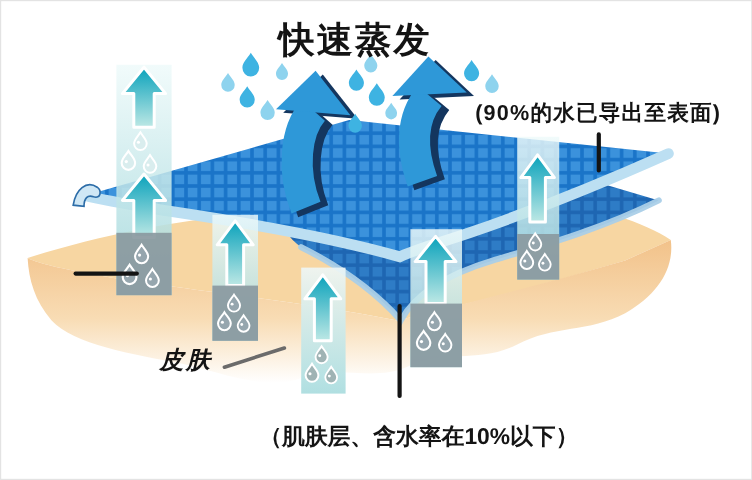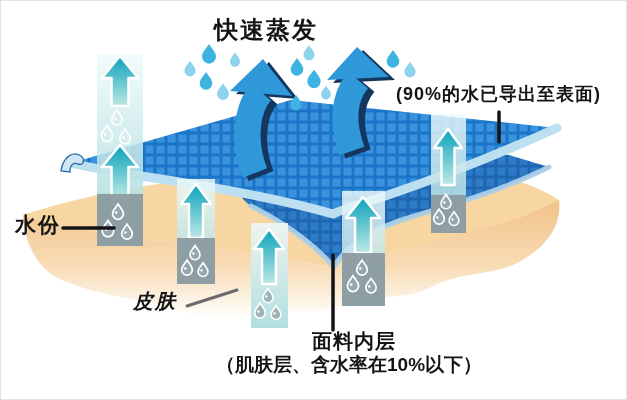--- a/index.html
+++ b/index.html
@@ -13,21 +13,21 @@
     font-family:"Liberation Sans","DejaVu Sans",sans-serif;
   }
   .stage svg{position:absolute;left:0;top:0;}
   .lbl{
     position:absolute;
     font-weight:bold;
     color:#141414;
     white-space:nowrap;
     line-height:1.1;
   }
-  .lbl-evaporation{left:213px;top:16px;font-size:24px;letter-spacing:2px;}
+  .lbl-evaporation{left:231px;top:16px;font-size:30px;letter-spacing:2px;}
   .lbl-surface{left:437px;top:56px;width:120px;text-align:center;font-size:19px;letter-spacing:1px;}
   .lbl-surface-note{left:395px;top:84px;font-size:18px;letter-spacing:1px;text-align:center;}
   .lbl-moisture{left:14px;top:212px;font-size:21px;letter-spacing:2px;}
   .lbl-skin{left:132px;top:289px;font-size:20px;letter-spacing:2px;font-style:italic;}
   .lbl-inner{left:311px;top:329px;font-size:20px;letter-spacing:1px;}
   .lbl-inner-note{left:215px;top:354px;font-size:19px;}
 </style>
 </head>
 <body>
 
@@ -186,18 +186,16 @@
   <g stroke-linecap="round">
     <line x1="62" y1="227" x2="113" y2="227" stroke="#141414" stroke-width="3.5"></line>
     <line x1="498" y1="111" x2="498" y2="141" stroke="#141414" stroke-width="3.5"></line>
     <line x1="332" y1="254" x2="332" y2="329" stroke="#141414" stroke-width="3.5"></line>
     <line x1="186" y1="305" x2="236" y2="289" stroke="#6b6b6b" stroke-width="3"></line>
   </g>
 </svg>
 
 <div class="lbl lbl-evaporation">快速蒸发</div>
 <div class="lbl lbl-surface-note">(90%的水已导出至表面)</div>
-<div class="lbl lbl-moisture">水份</div>
 <div class="lbl lbl-skin">皮肤</div>
-<div class="lbl lbl-inner">面料内层</div>
 <div class="lbl lbl-inner-note">（肌肤层、含水率在10%以下）</div>
 
 </div>
 
 </body></html>

